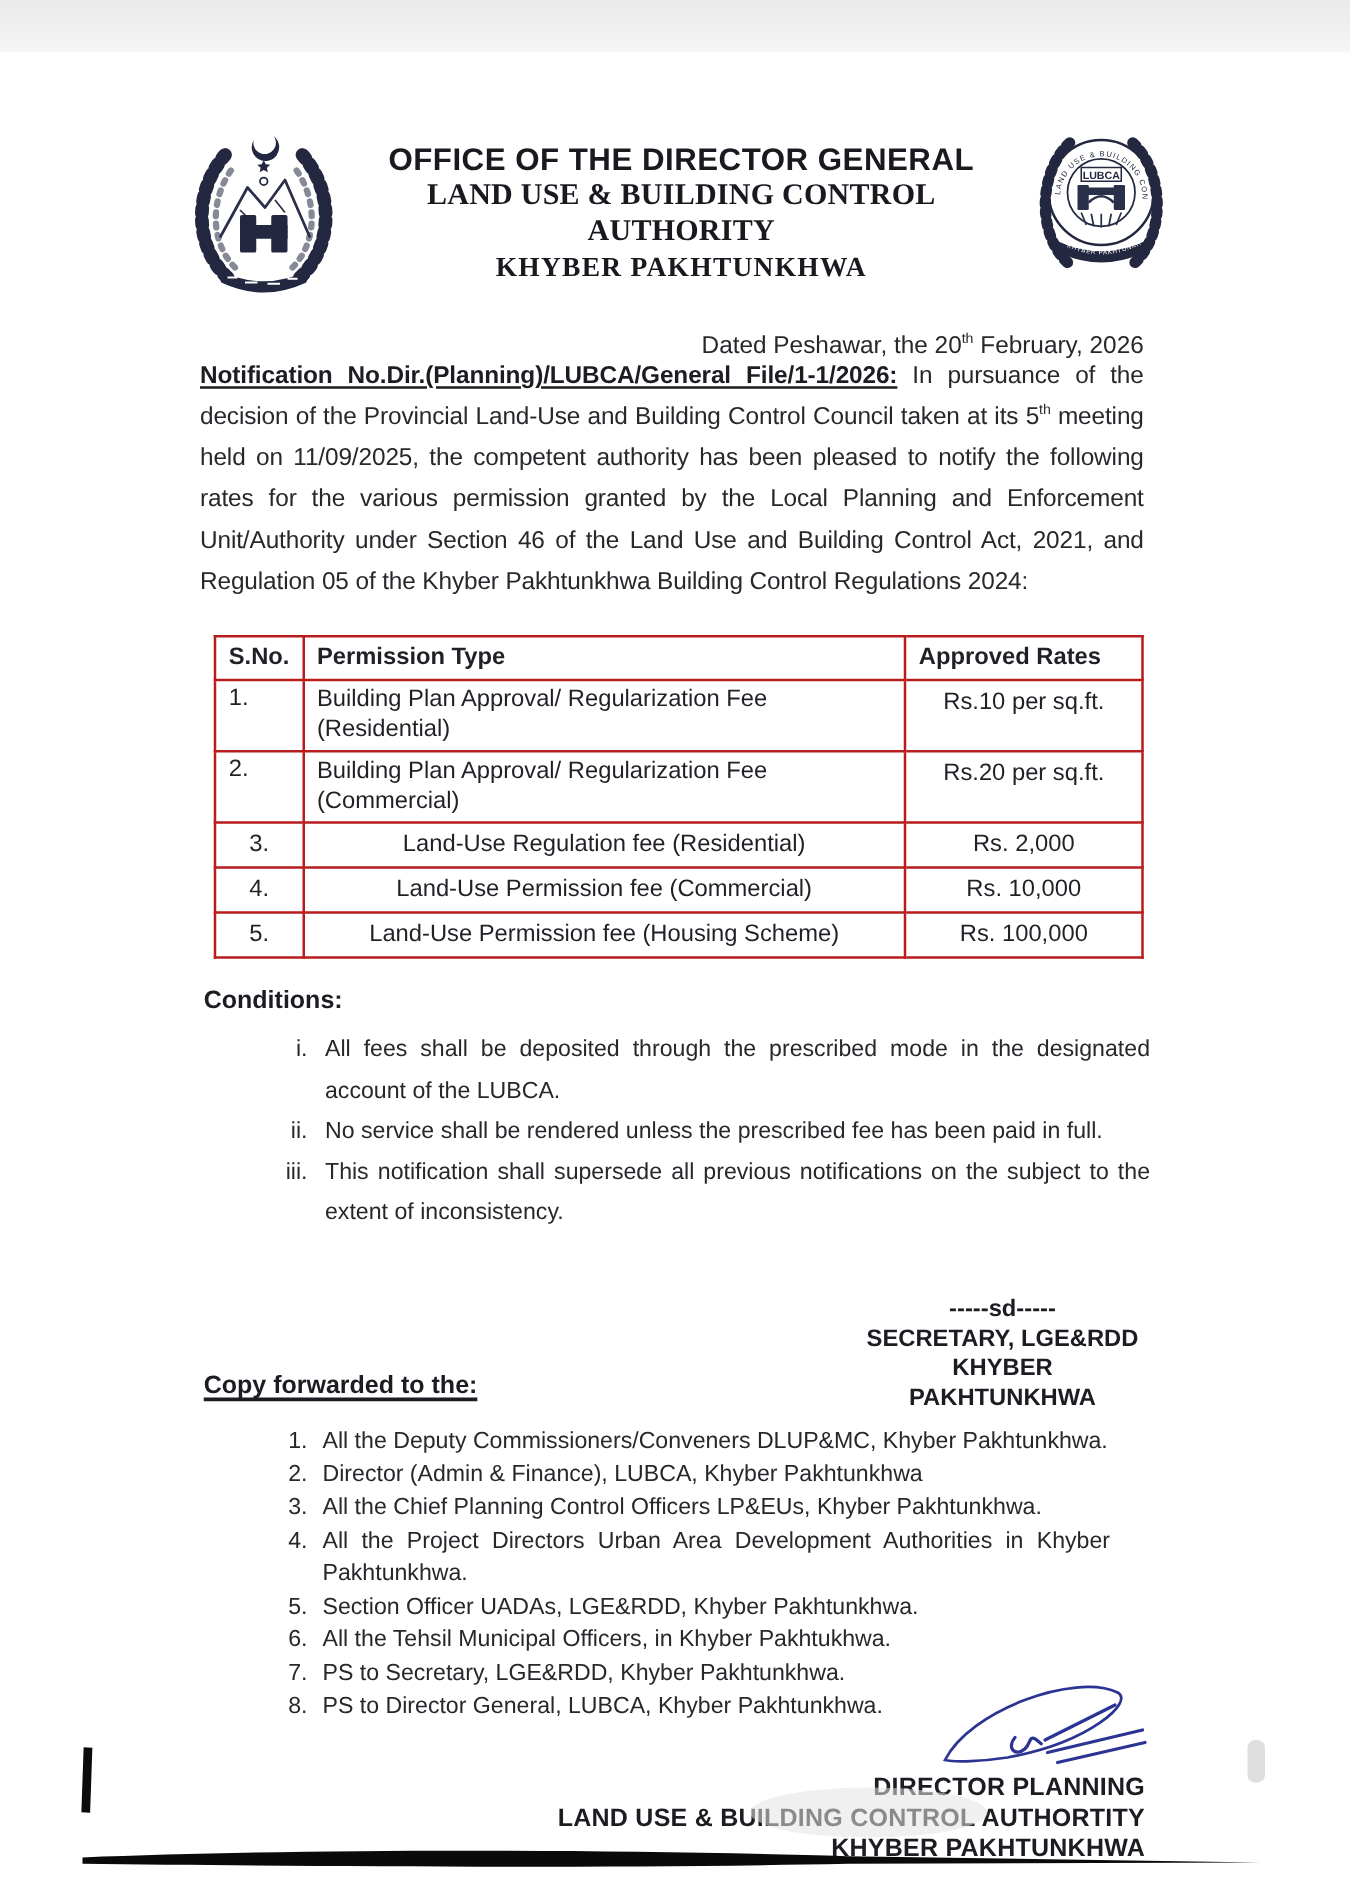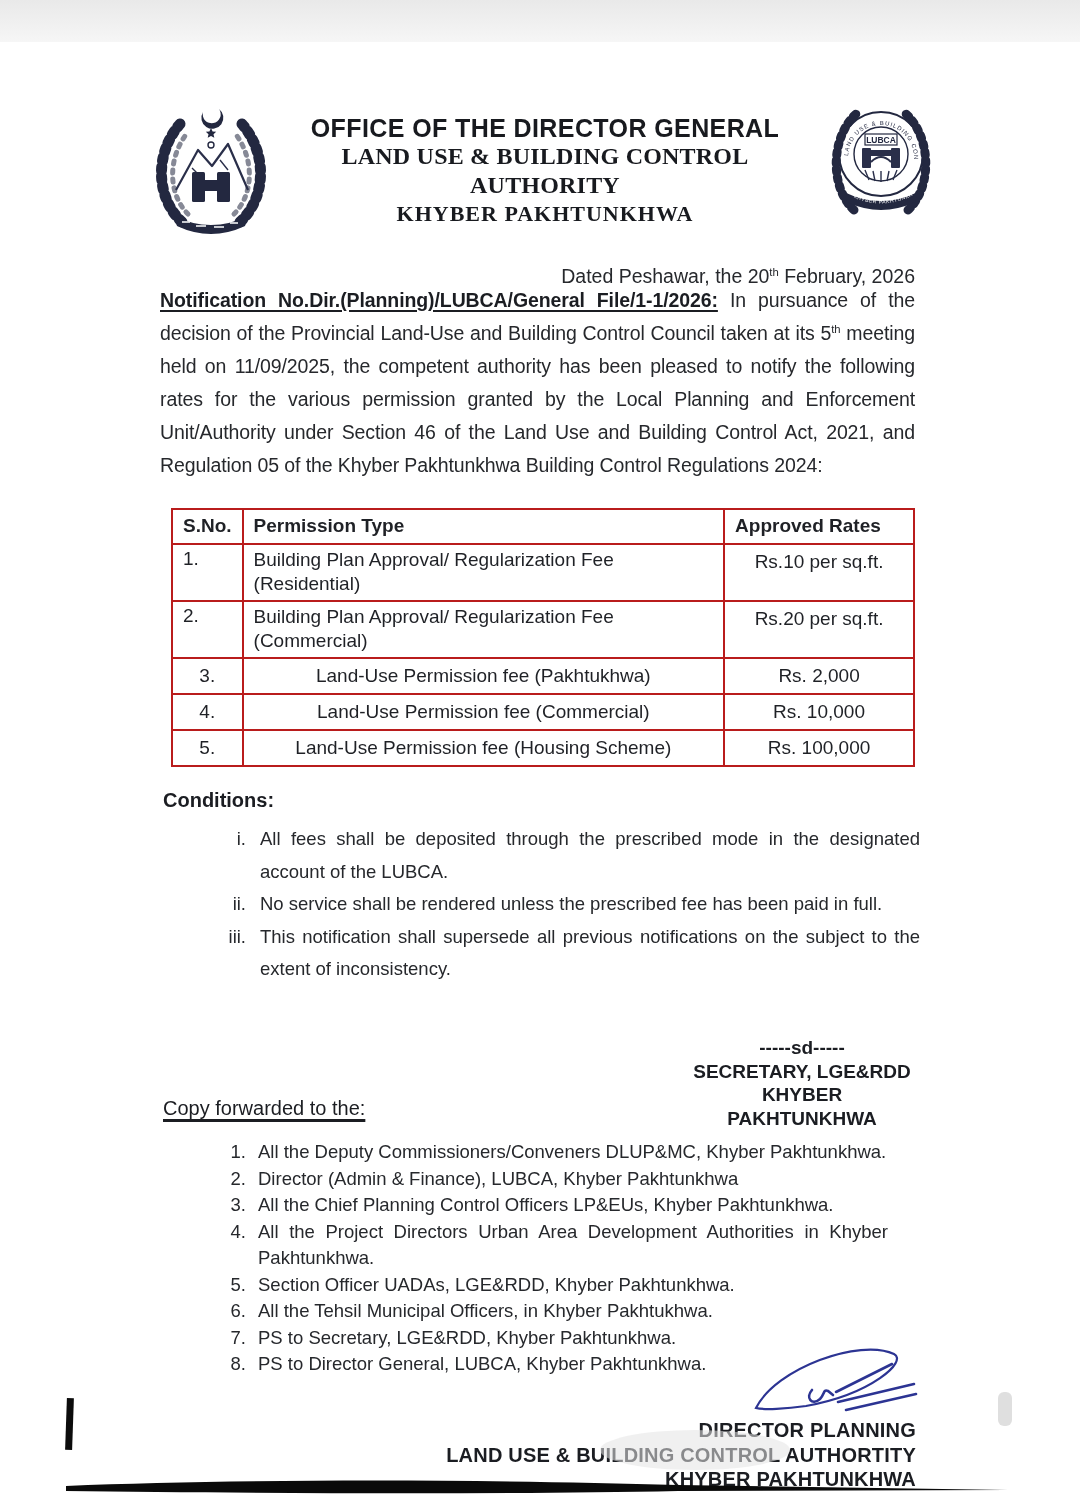--- a/index.html
+++ b/index.html
@@ -36,21 +36,21 @@
   
   .cond-heading{position:absolute;left:163px;top:789px;font-size:20px;font-weight:bold;color:#1b1d22;}
   .cond-list{position:absolute;left:214px;top:823px;width:706px;}
   .cond-item{display:grid;grid-template-columns:32px 660px;column-gap:14px;
     font-size:18.5px;line-height:32.5px;text-align:justify;color:#26282c;}
   .cond-item .rn{text-align:right;}
   
   .sd-block{position:absolute;left:688px;top:1036px;width:228px;text-align:center;
     font-weight:bold;font-size:19px;line-height:23.5px;color:#1b1d22;}
   
-  .copy-heading{position:absolute;left:163px;top:1097px;font-size:20px;font-weight:normal;color:#1b1d22;
+  .copy-heading{position:absolute;left:163px;top:1097px;font-size:20px;font-weight:bold;color:#1b1d22;
     text-decoration:underline;text-decoration-thickness:2.5px;text-underline-offset:4px;}
   .copy-list{position:absolute;left:214px;top:1139px;width:702px;}
   .copy-item{display:grid;grid-template-columns:32px 630px;column-gap:12px;
     font-size:18.5px;line-height:26.5px;text-align:justify;color:#26282c;}
   .copy-item .rn{text-align:right;}
   
   .sig-script{position:absolute;left:742px;top:1346px;width:180px;height:86px;}
   .bottom-block{position:absolute;left:400px;top:1418px;width:516px;text-align:right;
     font-weight:bold;font-size:20px;line-height:24.5px;color:#1b1d22;letter-spacing:.2px;}
   
@@ -156,21 +156,21 @@
       <td class="cell-type-just">Building Plan Approval/ Regularization Fee (Residential)</td>
       <td class="single">Rs.10 per sq.ft.</td>
     </tr>
     <tr>
       <td>2.</td>
       <td class="cell-type-just">Building Plan Approval/ Regularization Fee (Commercial)</td>
       <td class="single">Rs.20 per sq.ft.</td>
     </tr>
     <tr>
       <td class="single">3.</td>
-      <td class="single">Land-Use Permission fee (Pakhtukhwa)</td>
+      <td class="single">Land-Use Regulation fee (Residential)</td>
       <td class="single">Rs. 2,000</td>
     </tr>
     <tr>
       <td class="single">4.</td>
       <td class="single">Land-Use Permission fee (Commercial)</td>
       <td class="single">Rs. 10,000</td>
     </tr>
     <tr>
       <td class="single">5.</td>
       <td class="single">Land-Use Permission fee (Housing Scheme)</td>

